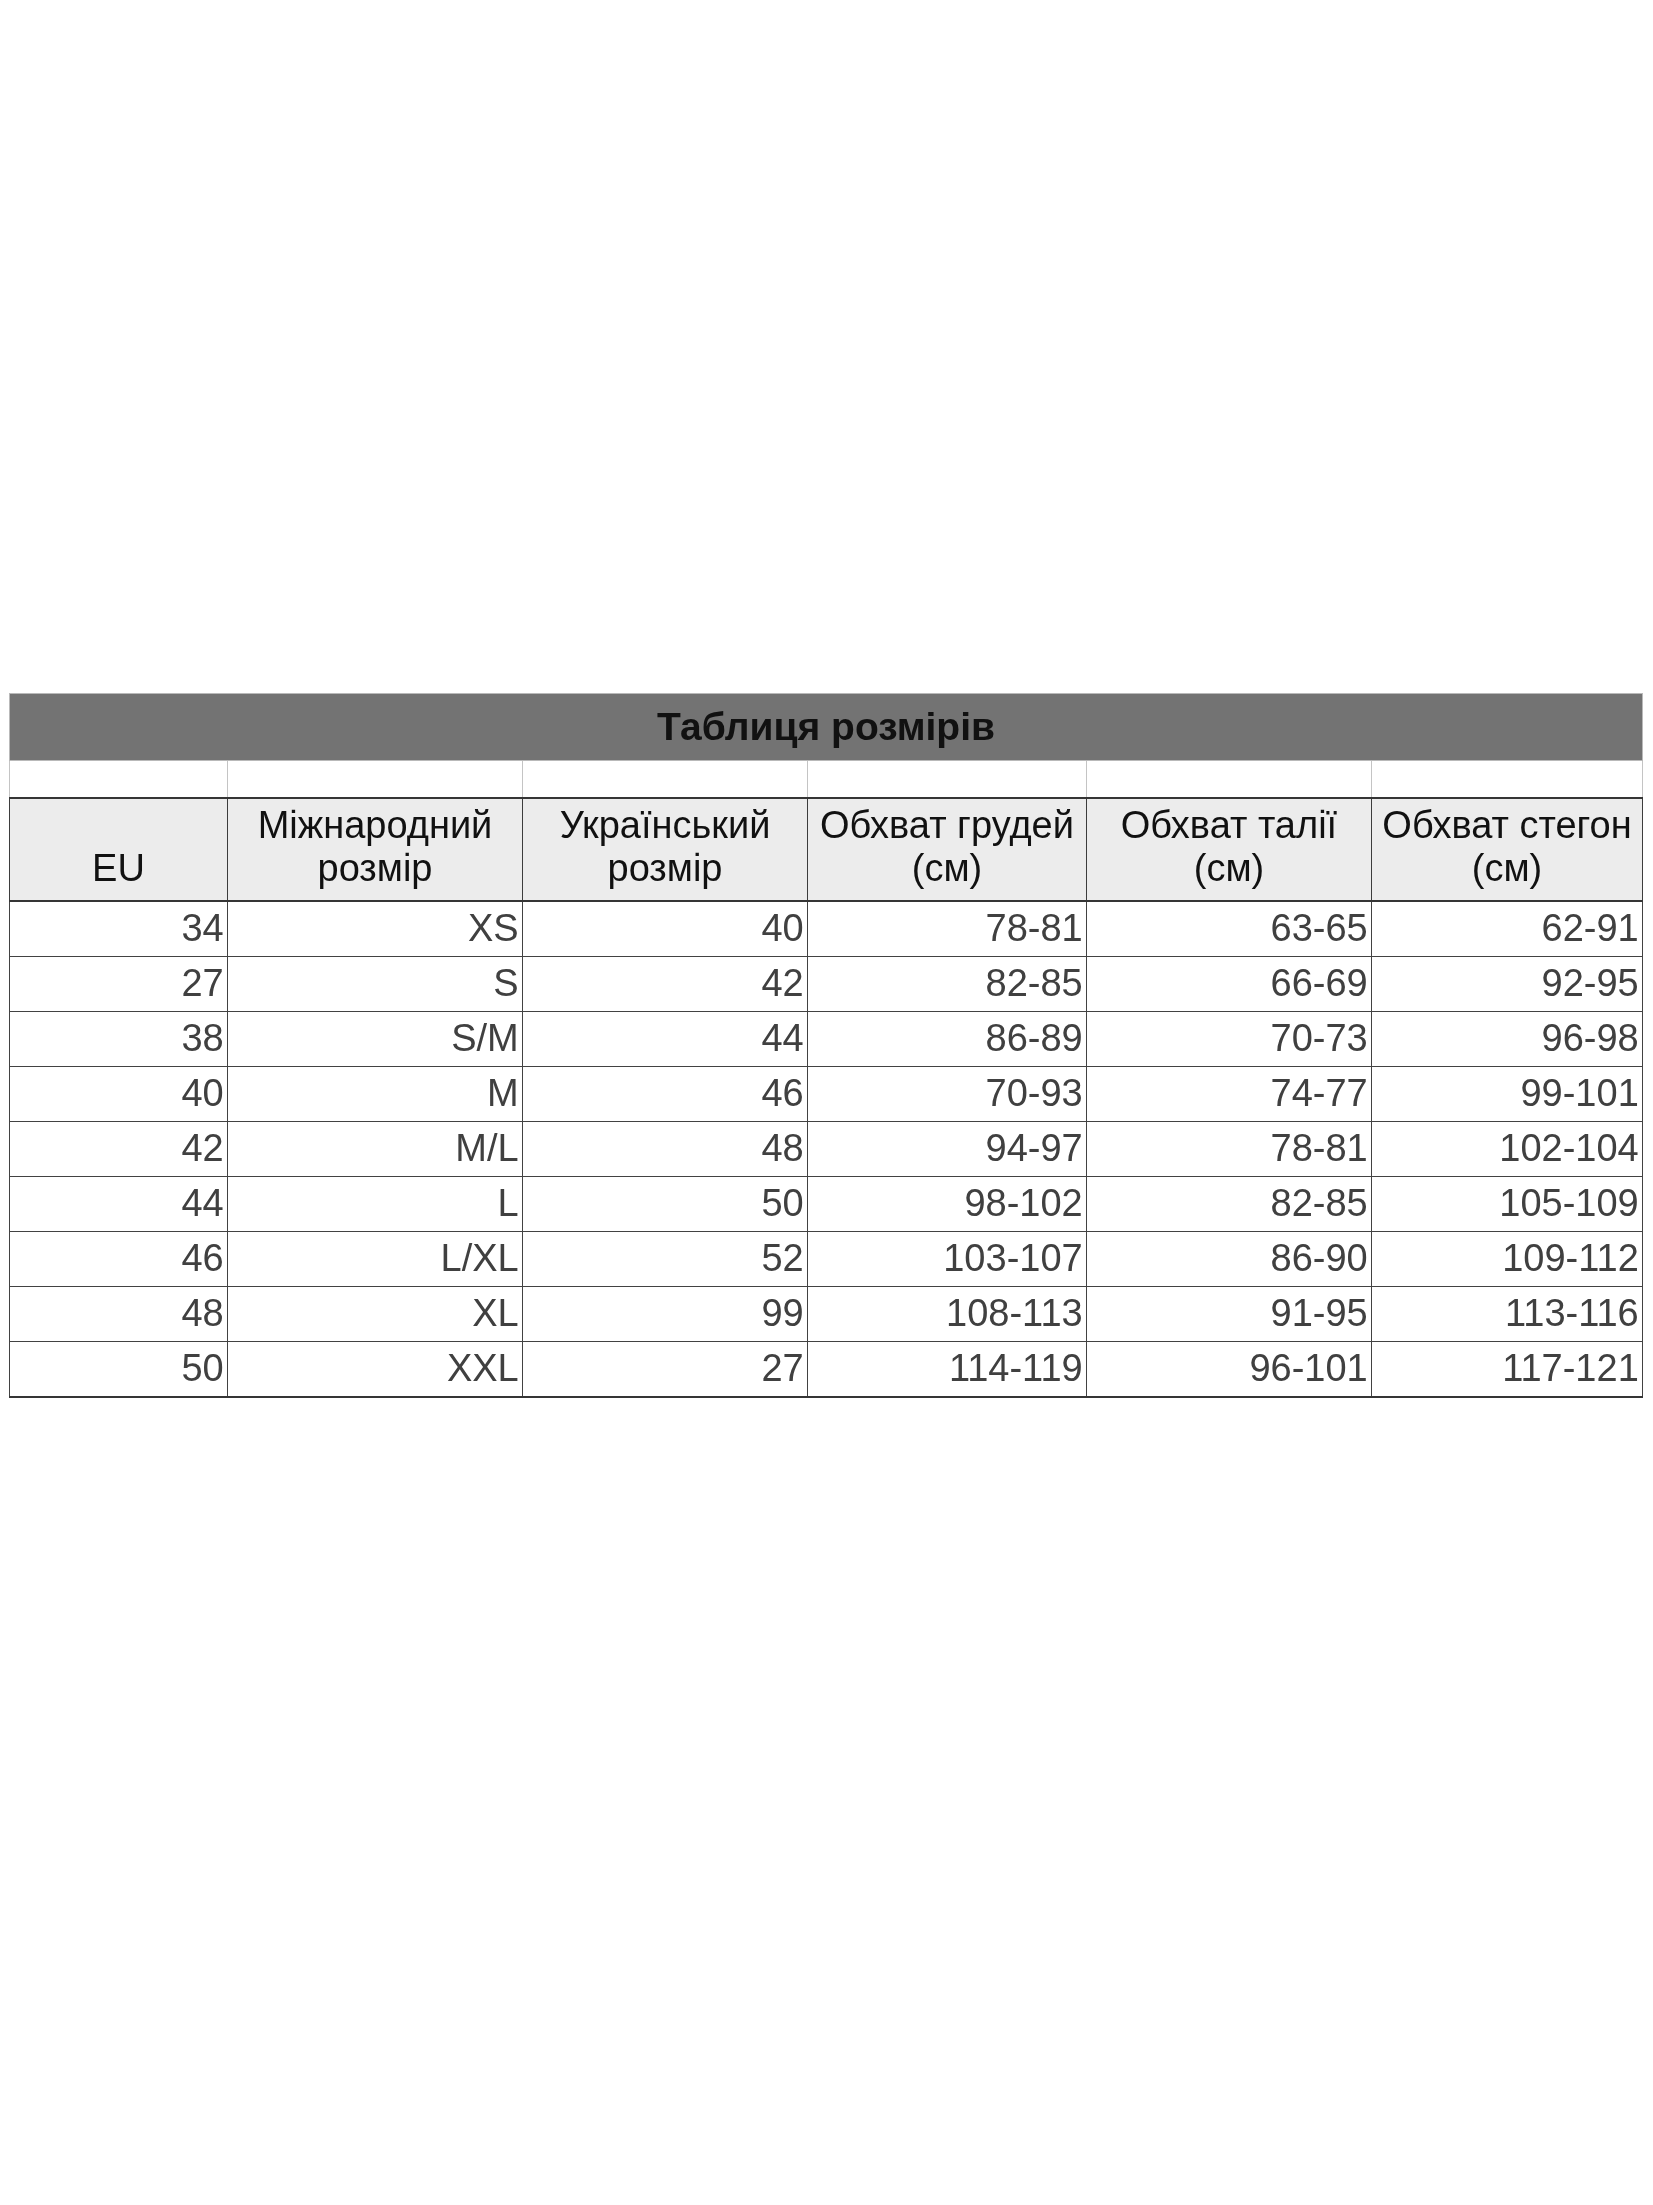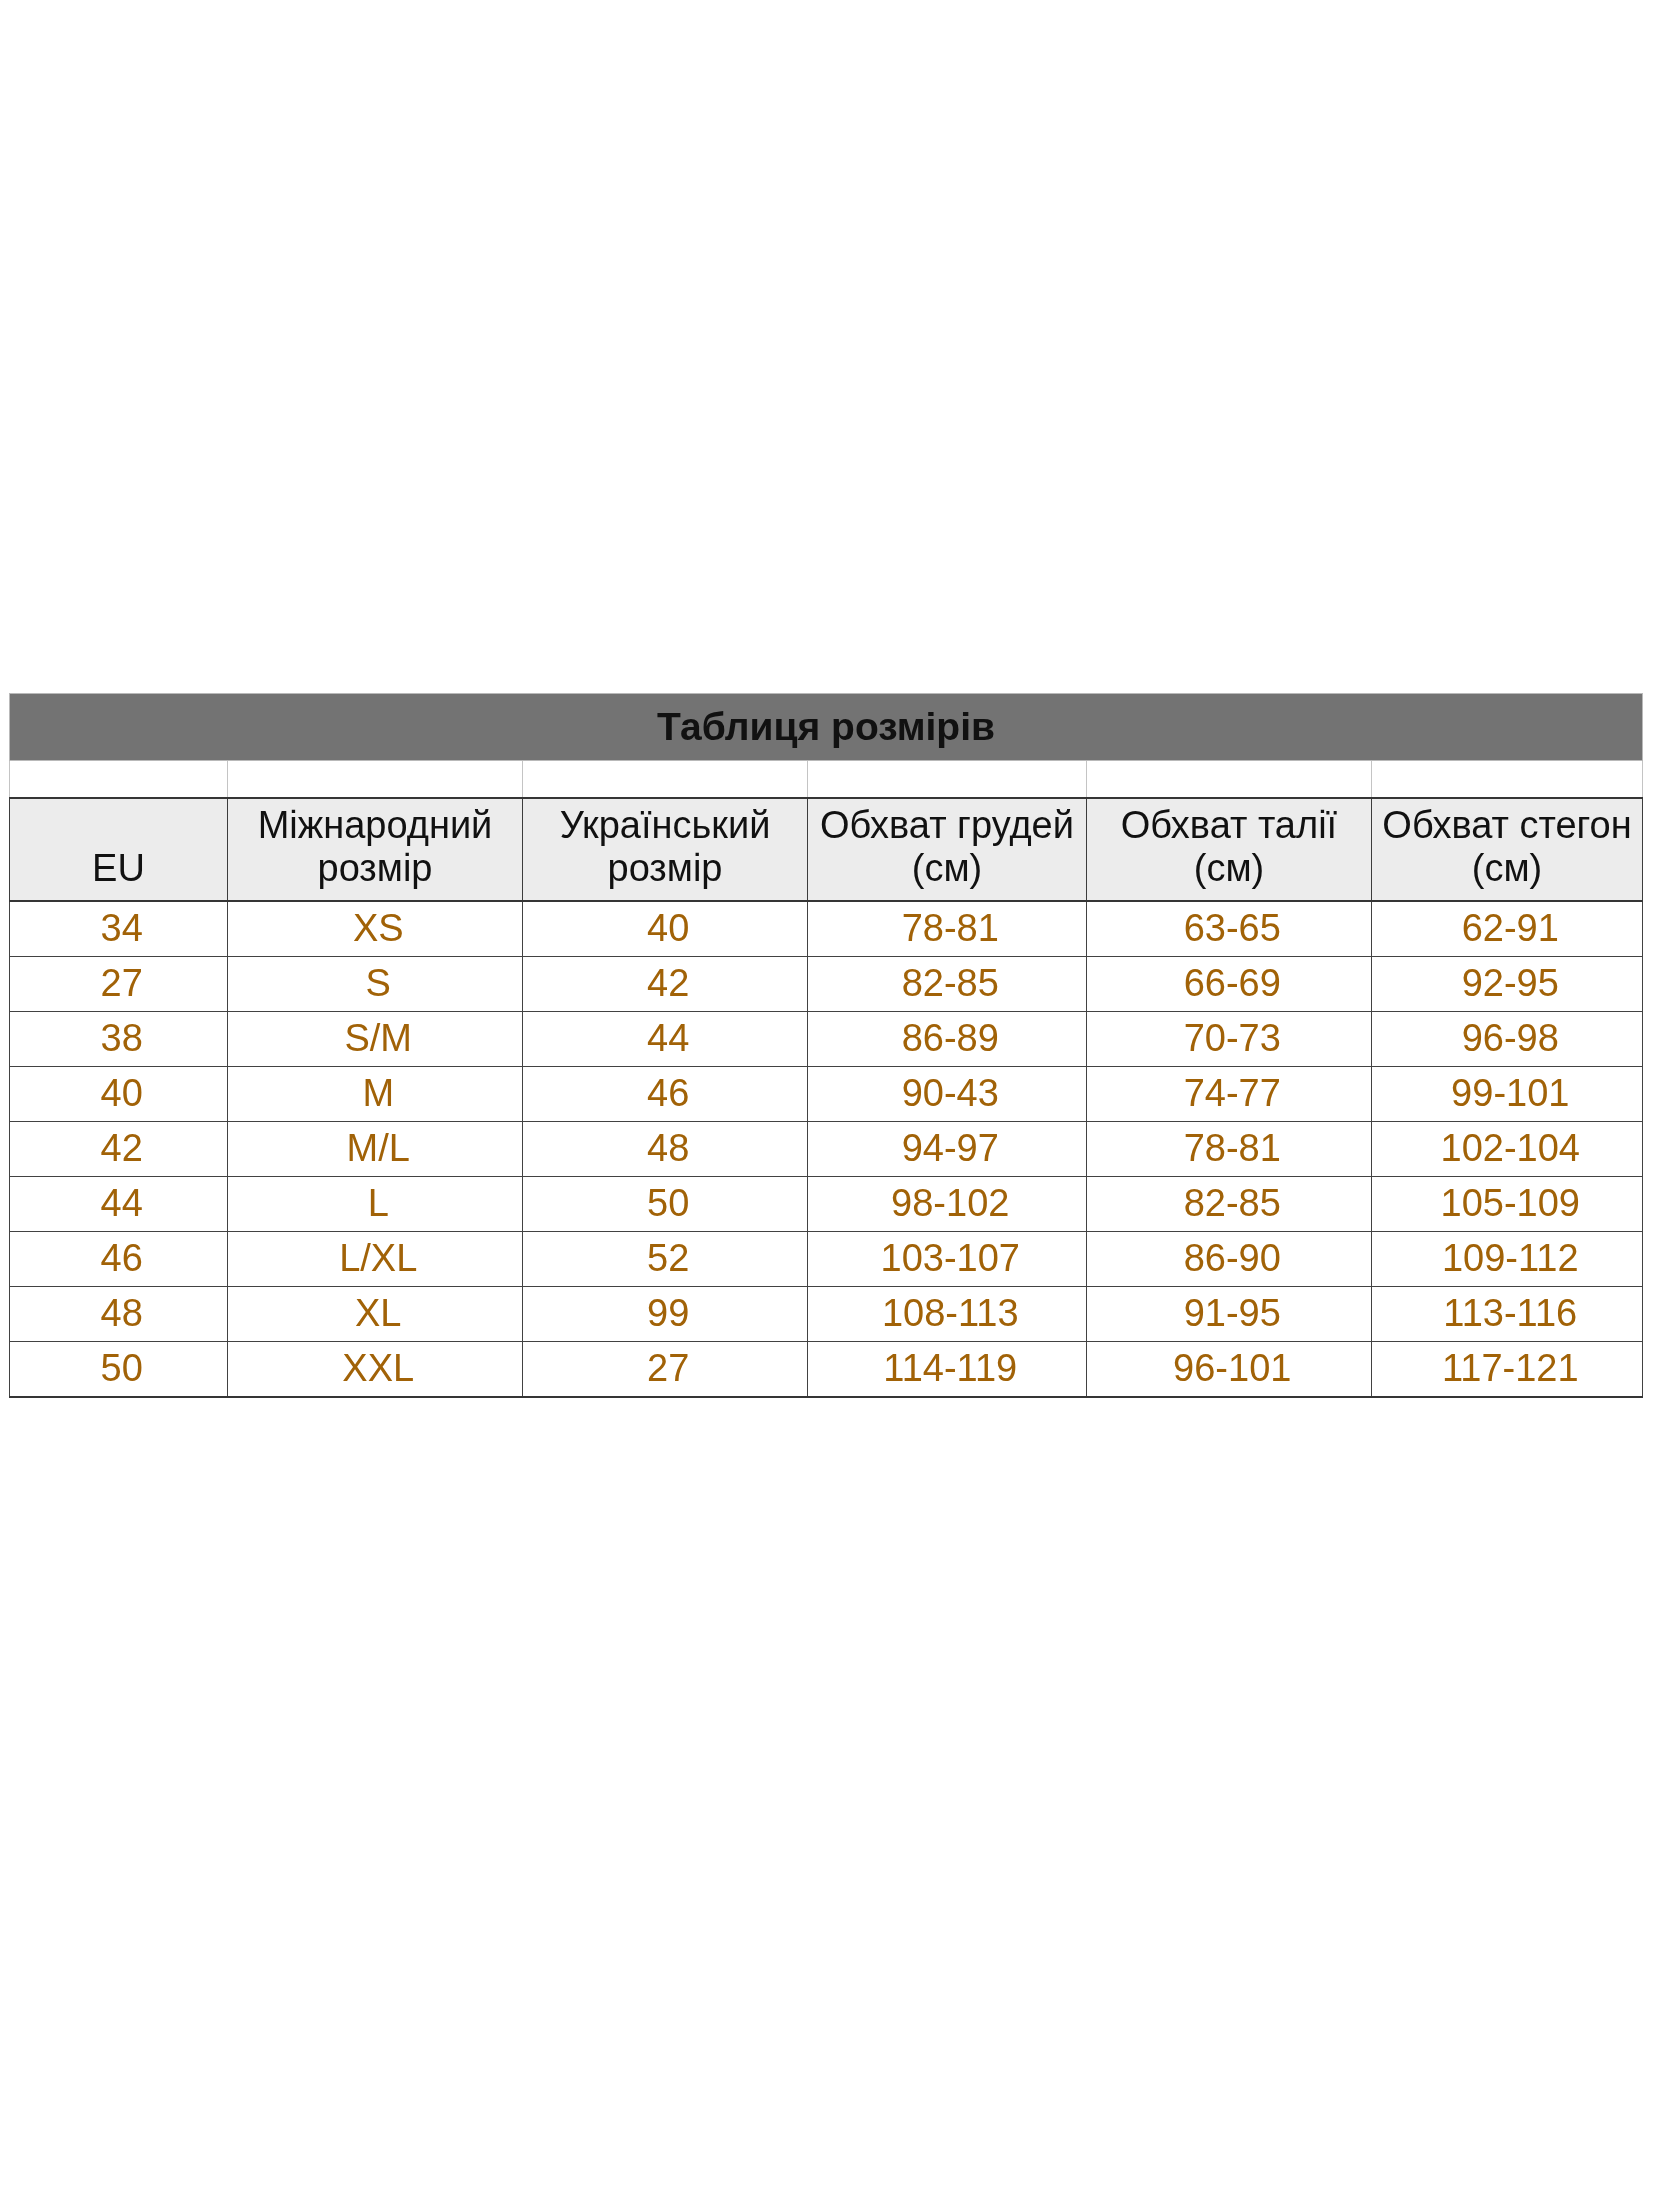--- a/index.html
+++ b/index.html
@@ -53,25 +53,25 @@
     vertical-align: bottom;
     padding: 0 4.9px 9.8px 4.9px;
     color: #111111;
   }
   
   td.data-cell {
     height: 54px;
     border: 1.6px solid #424242;
     font-size: 38px;
     font-weight: normal;
-    text-align: center;
+    text-align: right;
     vertical-align: middle;
     padding: 0 3.3px 0 9.8px;
     background: #ffffff;
-    color: #a16207;
+    color: #404040;
     white-space: nowrap;
     overflow: hidden;
   }
   tr.data-row:last-child td.data-cell {
     border-bottom: 2.5px solid #353535;
   }
 </style>
 </head>
 <body>
 
@@ -129,21 +129,21 @@
     <td class="data-cell">S/M</td>
     <td class="data-cell">44</td>
     <td class="data-cell">86-89</td>
     <td class="data-cell">70-73</td>
     <td class="data-cell">96-98</td>
   </tr>
   <tr class="data-row">
     <td class="data-cell">40</td>
     <td class="data-cell">M</td>
     <td class="data-cell">46</td>
-    <td class="data-cell">90-43</td>
+    <td class="data-cell">70-93</td>
     <td class="data-cell">74-77</td>
     <td class="data-cell">99-101</td>
   </tr>
   <tr class="data-row">
     <td class="data-cell">42</td>
     <td class="data-cell">M/L</td>
     <td class="data-cell">48</td>
     <td class="data-cell">94-97</td>
     <td class="data-cell">78-81</td>
     <td class="data-cell">102-104</td>

